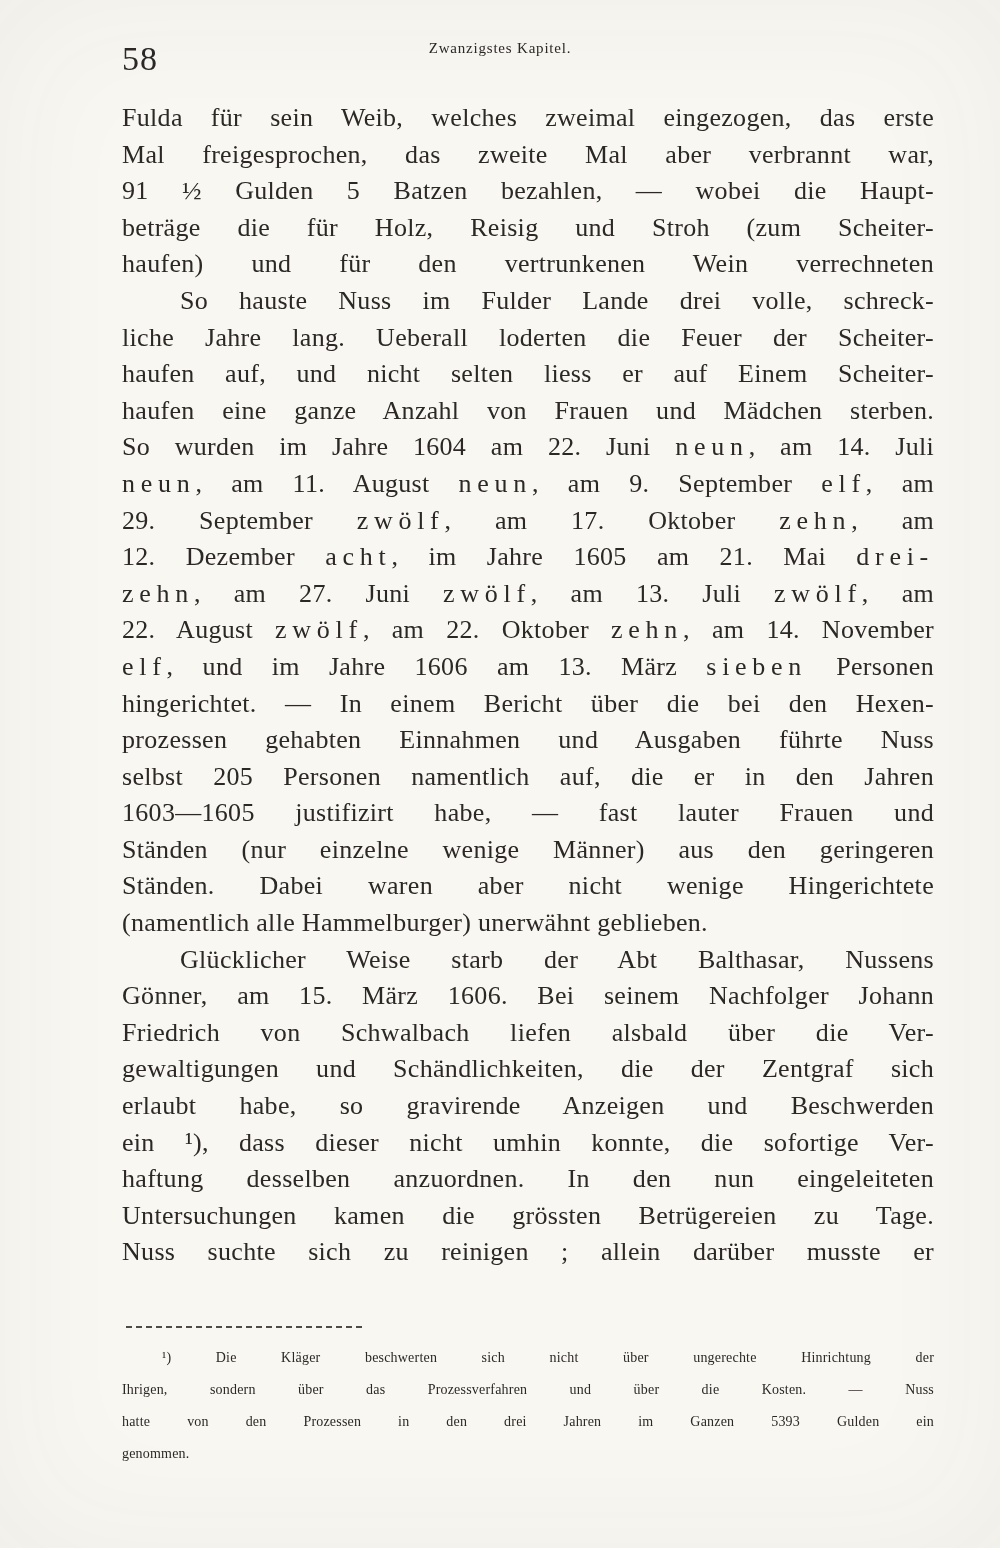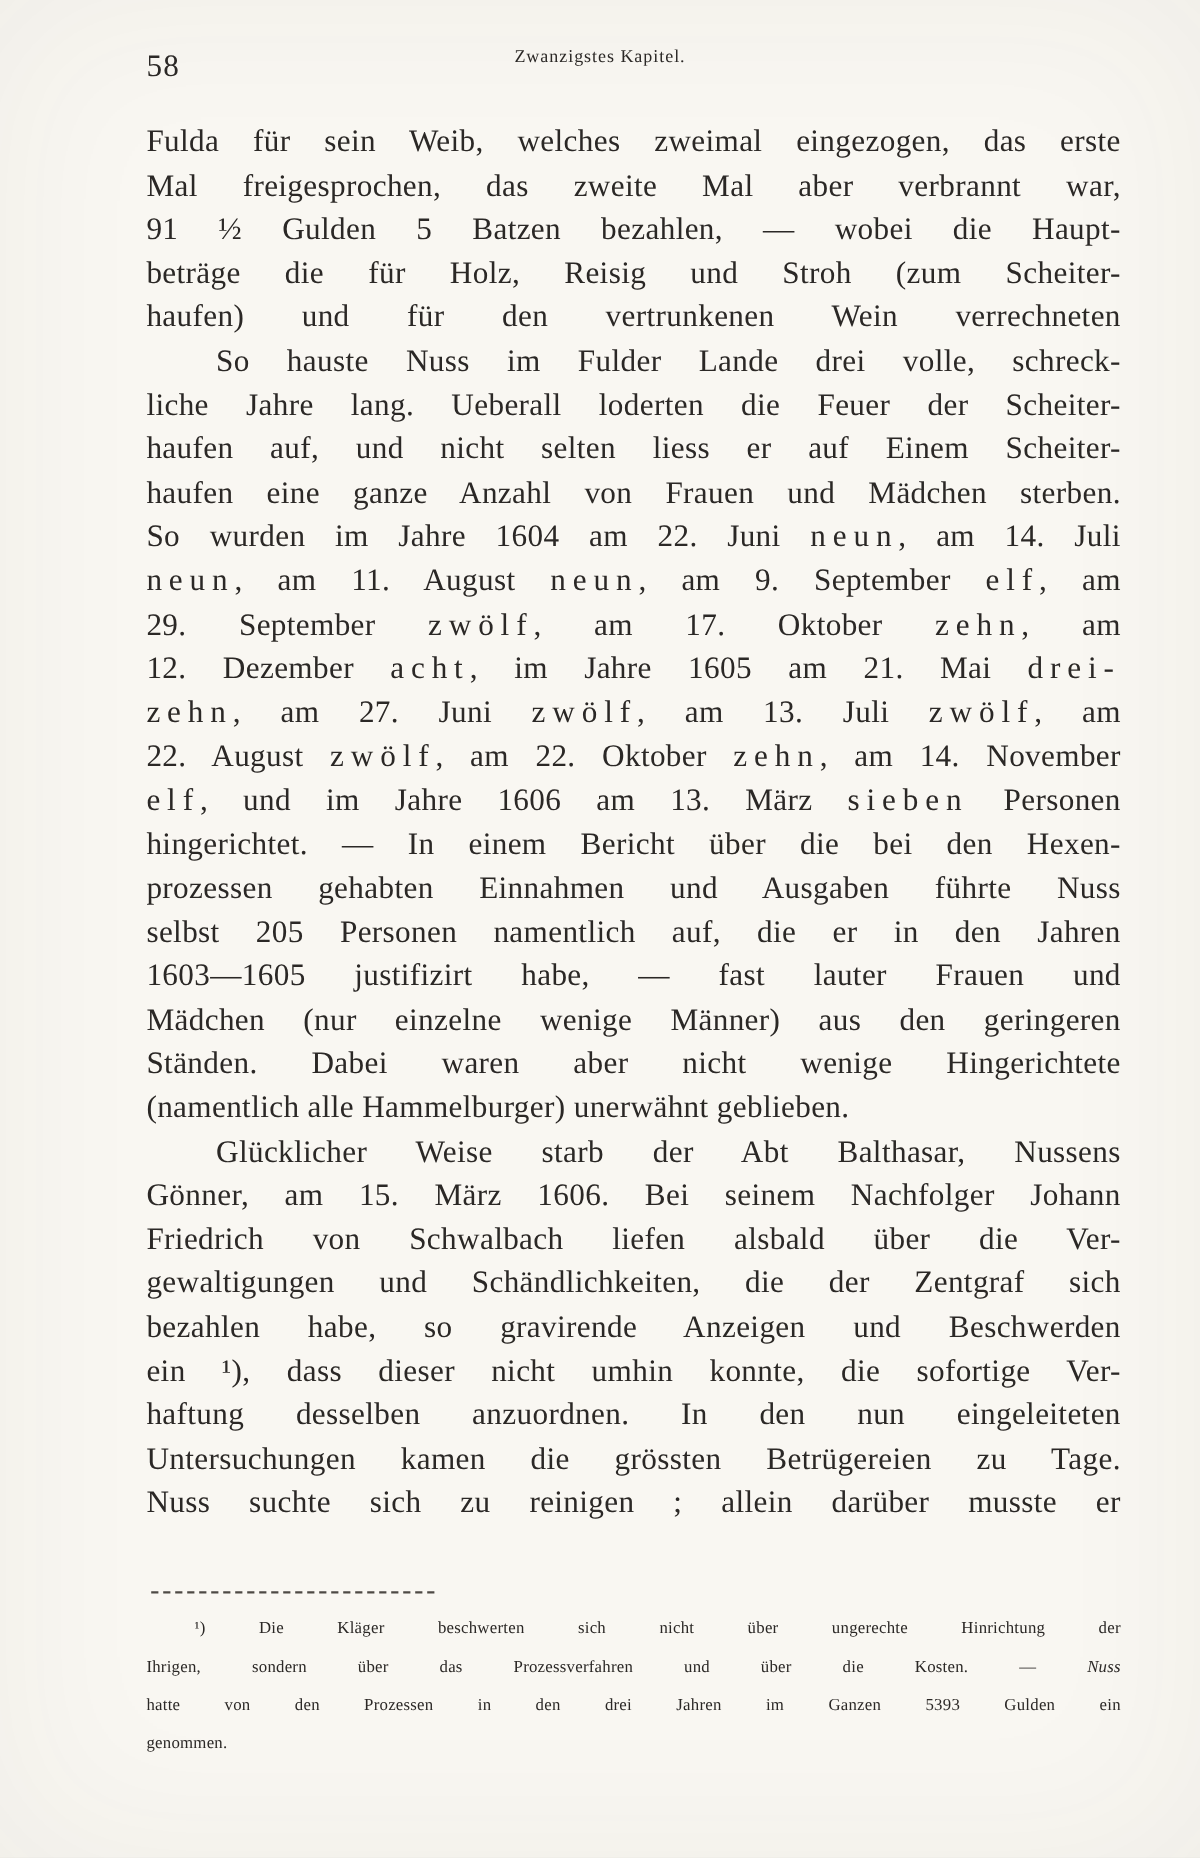--- a/index.html
+++ b/index.html
@@ -14,21 +14,21 @@
     box-shadow: inset 0 0 140px rgba(60,50,30,0.05);
     color: #2b2826;
     font-family: "Liberation Serif", "DejaVu Serif", serif;
     box-sizing: border-box;
     overflow: hidden;
   }
 
   .header-row { position: absolute; top: 40px; left: 0; right: 0; height: 34px; }
   .page-num {
     position: absolute; left: 122px; top: 0;
-    font-size: 26px; letter-spacing: 1px;
+    font-size: 34px; letter-spacing: 1px;
   }
   .chapter-title {
     text-align: center;
     font-size: 15px;
     letter-spacing: 0.8px;
   }
 
   .body {
     position: absolute;
     top: 100px; left: 122px; width: 812px;
@@ -47,21 +47,21 @@
 
   .line {
     text-align: justify;
     text-align-last: justify;
   }
   .line.ll { text-align-last: left; }
   .body .line.ind { text-indent: 58px; }
   .footnote .line.ind { text-indent: 40px; }
 
   .sp { letter-spacing: 0.22em; }
-  .it { font-style: italic; }
+  .it { }
 
   .fn-rule {
     position: absolute;
     top: 1326px; left: 126px;
     width: 236px; height: 0;
     border-top: 2px dashed #4e4a45;
   }
 </style>
 </head>
 <body>
@@ -86,28 +86,28 @@
       <div class="line"><span class="sp">neun</span><span>, am 11. August </span><span class="sp">neun</span><span>, am 9. September </span><span class="sp">elf</span><span>, am</span></div>
       <div class="line"><span>29. September </span><span class="sp">zwölf</span><span>, am 17. Oktober </span><span class="sp">zehn</span><span>, am</span></div>
       <div class="line"><span>12. Dezember </span><span class="sp">acht</span><span>, im Jahre 1605 am 21. Mai </span><span class="sp">drei-</span></div>
       <div class="line"><span class="sp">zehn</span><span>, am 27. Juni </span><span class="sp">zwölf</span><span>, am 13. Juli </span><span class="sp">zwölf</span><span>, am</span></div>
       <div class="line"><span>22. August </span><span class="sp">zwölf</span><span>, am 22. Oktober </span><span class="sp">zehn</span><span>, am 14. November</span></div>
       <div class="line"><span class="sp">elf</span><span>, und im Jahre 1606 am 13. März </span><span class="sp">sieben</span><span> Personen</span></div>
       <div class="line"><span>hingerichtet. — In einem Bericht über die bei den Hexen-</span></div>
       <div class="line"><span>prozessen gehabten Einnahmen und Ausgaben führte Nuss</span></div>
       <div class="line"><span>selbst 205 Personen namentlich auf, die er in den Jahren</span></div>
       <div class="line"><span>1603—1605 justifizirt habe, — fast lauter Frauen und</span></div>
-      <div class="line"><span>Mädchen (nur einzelne wenige Männer) aus den geringeren</span></div>
+      <div class="line"><span>Ständen (nur einzelne wenige Männer) aus den geringeren</span></div>
       <div class="line"><span>Ständen.  Dabei waren aber nicht wenige Hingerichtete</span></div>
       <div class="line ll"><span>(namentlich alle Hammelburger) unerwähnt geblieben.</span></div>
       <div class="line ind"><span>Glücklicher Weise starb der Abt Balthasar, Nussens</span></div>
       <div class="line"><span>Gönner, am 15. März 1606.  Bei seinem Nachfolger Johann</span></div>
       <div class="line"><span>Friedrich von Schwalbach liefen alsbald über die Ver-</span></div>
       <div class="line"><span>gewaltigungen und Schändlichkeiten, die der Zentgraf sich</span></div>
-      <div class="line"><span>bezahlen habe, so gravirende Anzeigen und Beschwerden</span></div>
+      <div class="line"><span>erlaubt habe, so gravirende Anzeigen und Beschwerden</span></div>
       <div class="line"><span>ein ¹), dass dieser nicht umhin konnte, die sofortige Ver-</span></div>
       <div class="line"><span>haftung desselben anzuordnen.  In den nun eingeleiteten</span></div>
       <div class="line"><span>Untersuchungen kamen die grössten Betrügereien zu Tage.</span></div>
       <div class="line"><span>Nuss suchte sich zu reinigen ; allein darüber musste er</span></div>
     </div>
 
   <div class="fn-rule"></div>
 
   <div class="footnote">
       <div class="line ind"><span>¹) Die Kläger beschwerten sich nicht über ungerechte Hinrichtung der</span></div>

